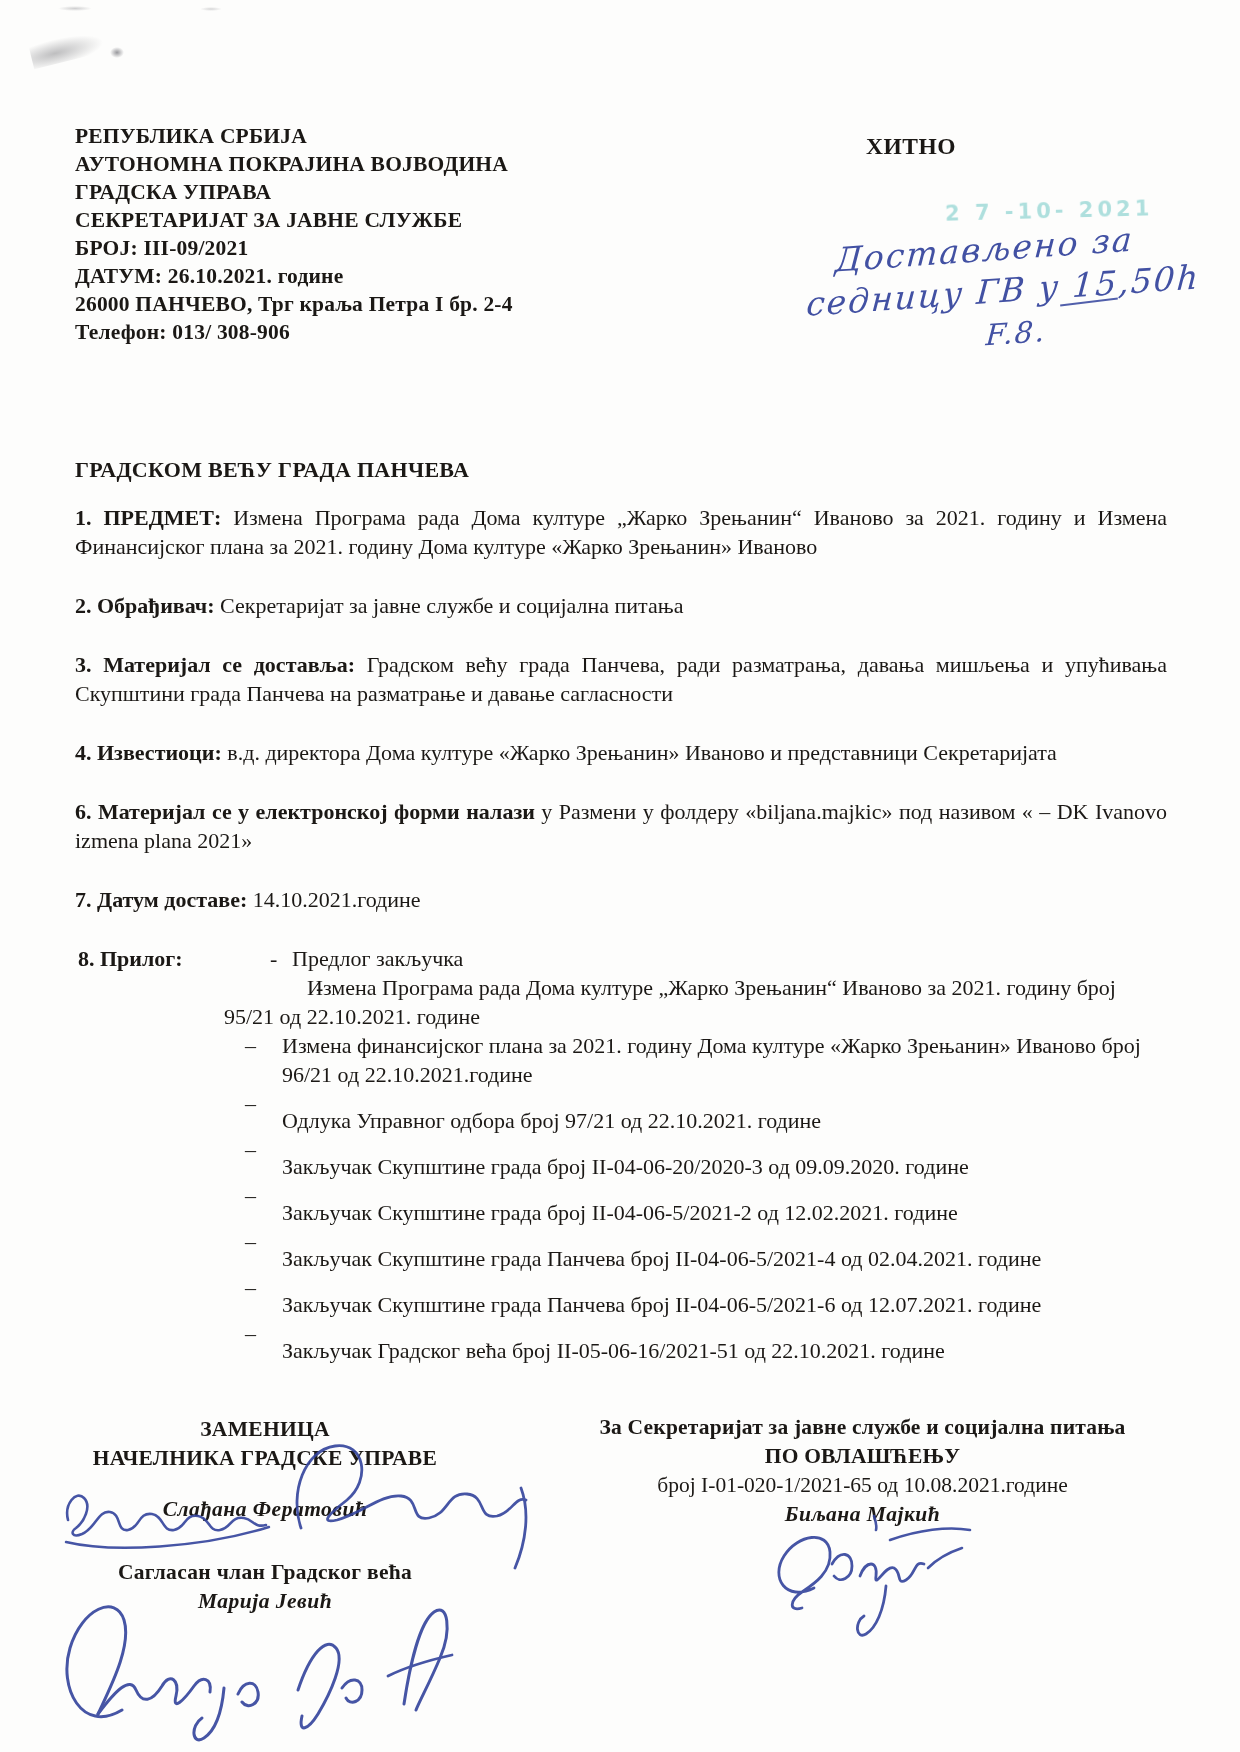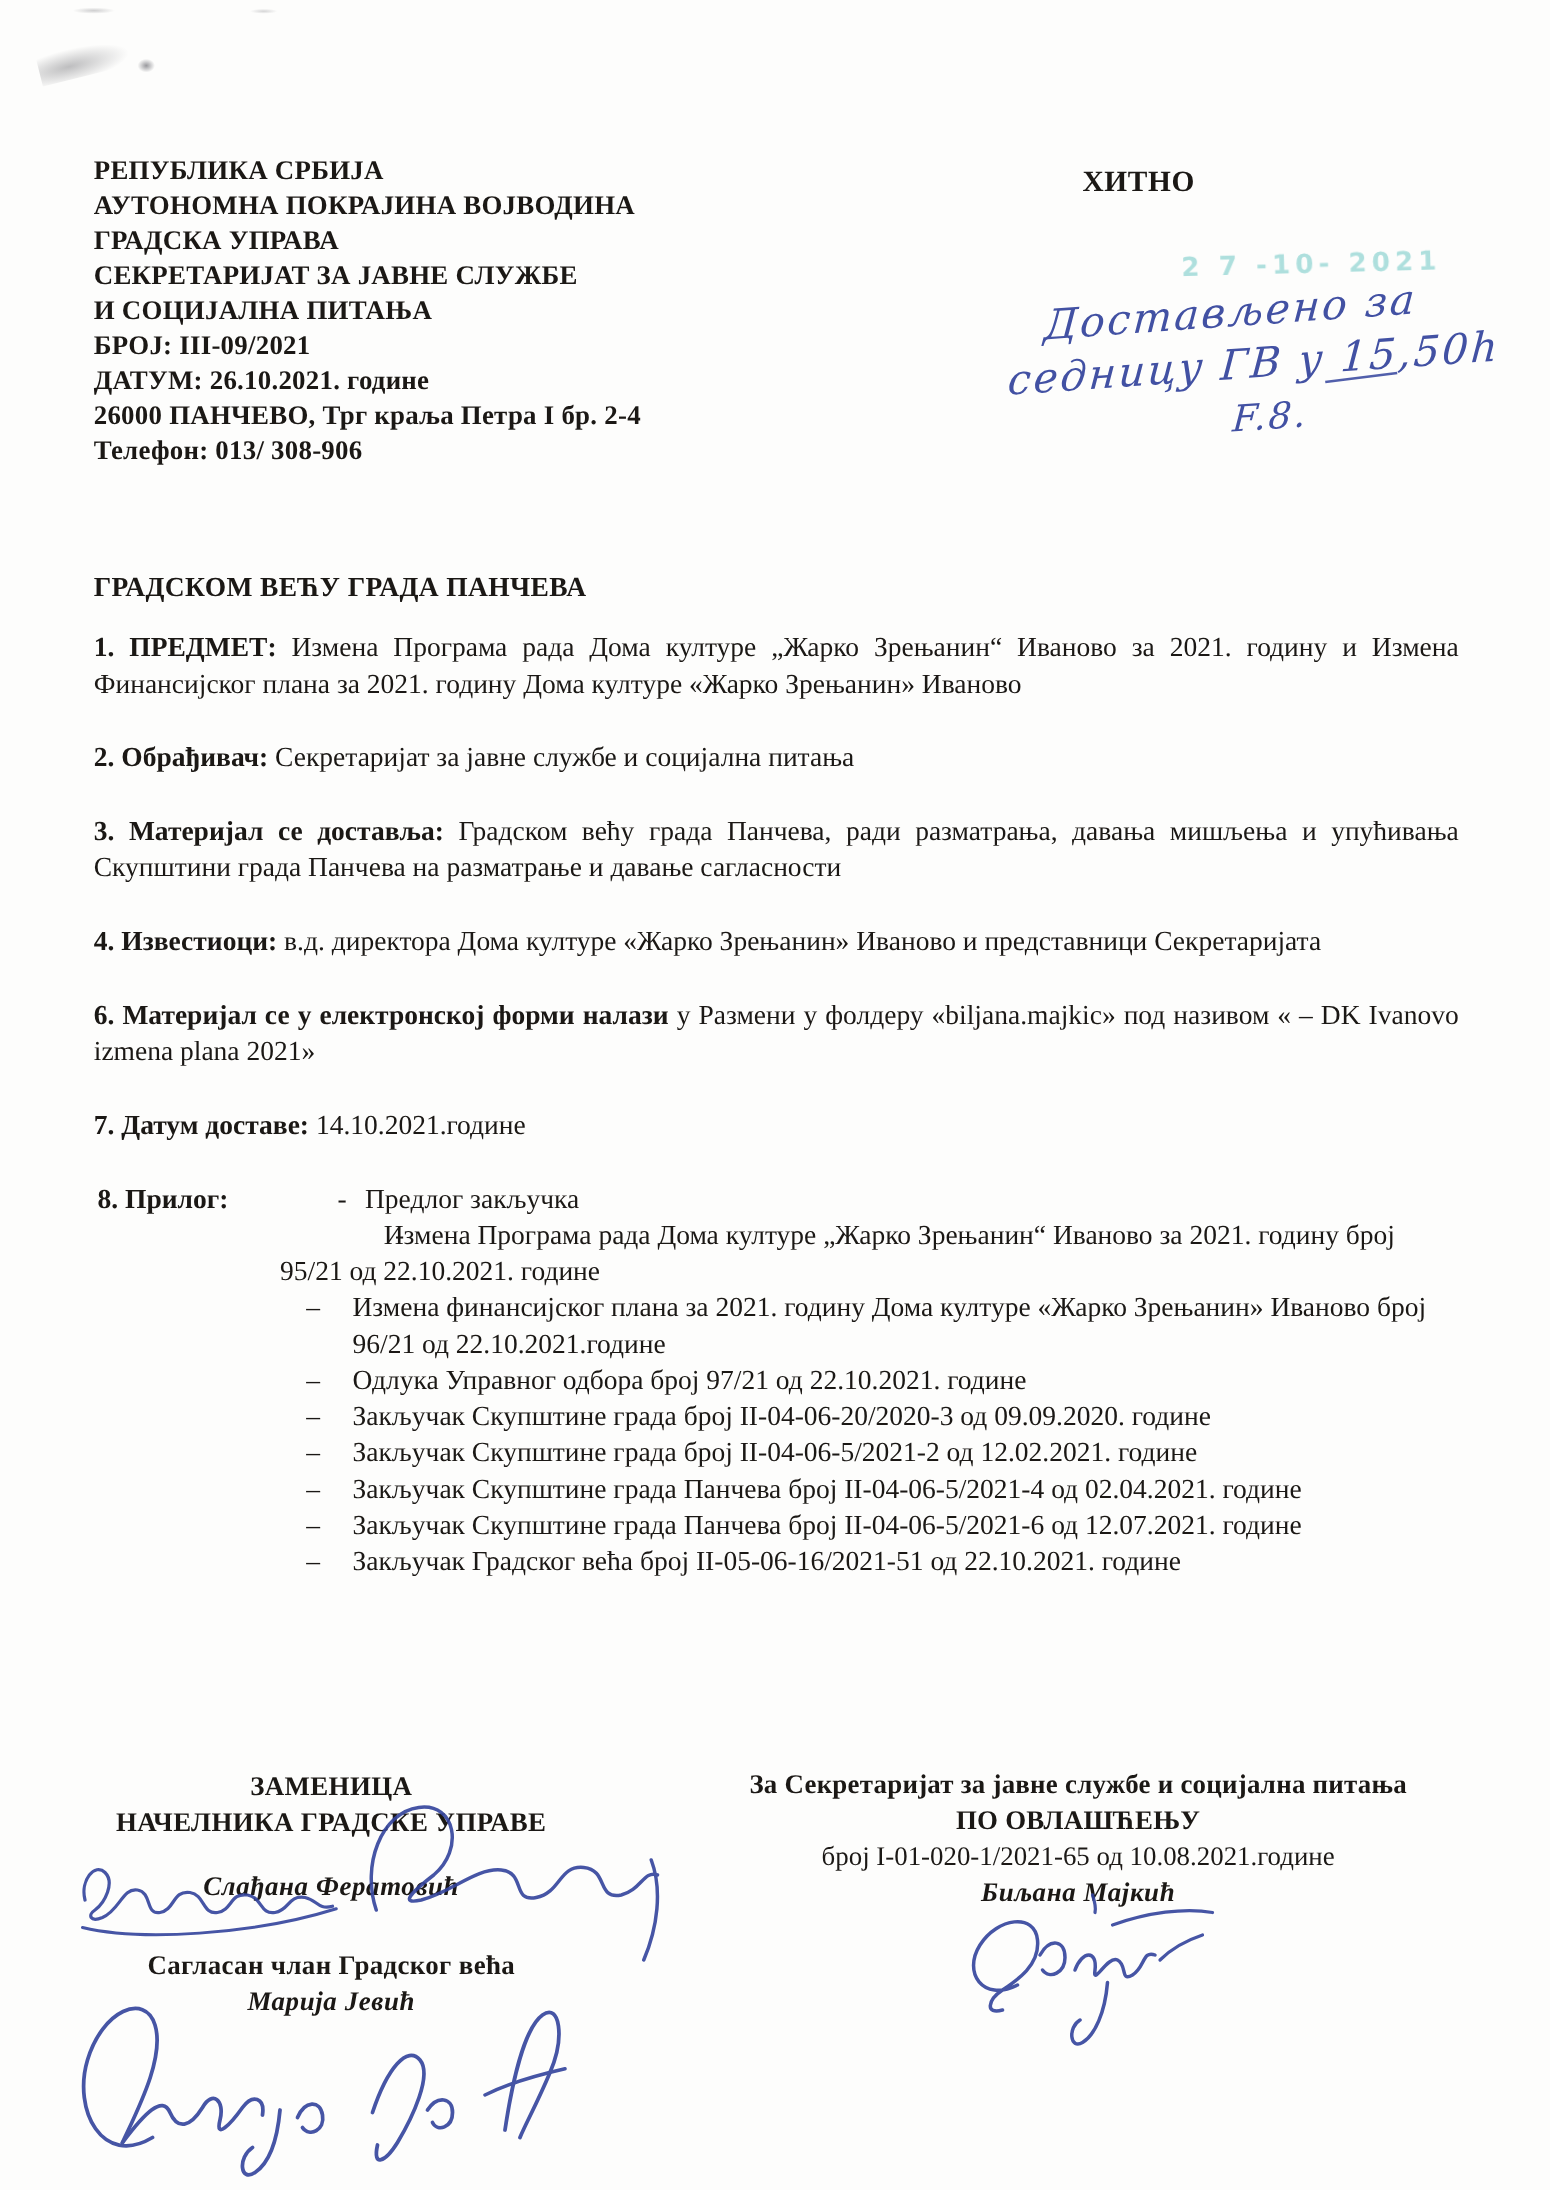--- a/index.html
+++ b/index.html
@@ -75,21 +75,21 @@
   .att-label{position:absolute;left:3px;top:0;font-weight:bold;}
   .att-row .d{color:#1b1815;}
   .att0{padding-left:195px;}
   .att0 .d{display:inline-block;width:22px;}
   .att0 .t{white-space:nowrap;}
   .att1{padding-left:149px;text-indent:46px;}
   .att1 .d{display:inline-block;width:37px;}
   .attN{display:flex;margin-left:170px;}
   .attN .d{flex:0 0 37px;}
   .attN .t{flex:1 1 auto;}
-  .attN .t.nw{white-space:nowrap;}
+  .attN .t.nw{white-space:nowrap;margin-top:17px;}
 
   
   .sig-left{
     position:absolute;left:75px;top:1415px;width:380px;
     text-align:center;font-size:21.5px;line-height:29px;
   }
   .sig-left .title{font-weight:bold;letter-spacing:.3px;}
   .sig-left .name{font-weight:bold;font-style:italic;margin-top:22px;letter-spacing:.5px;}
   .sig-left .agree{font-weight:bold;margin-top:34px;letter-spacing:.3px;}
   .sig-left .agree-name{font-weight:bold;font-style:italic;letter-spacing:.5px;}
@@ -112,21 +112,20 @@
   <div class="smudge s1"></div>
   <div class="smudge s2"></div>
   <div class="smudge s3"></div>
   <div class="smudge s4"></div>
 
   <div class="letterhead">
     <div>РЕПУБЛИКА СРБИЈА</div>
     <div>АУТОНОМНА ПОКРАЈИНА ВОЈВОДИНА</div>
     <div>ГРАДСКА  УПРАВА</div>
     <div>СЕКРЕТАРИЈАТ ЗА ЈАВНЕ СЛУЖБЕ</div>
-    <div>И СОЦИЈАЛНА ПИТАЊА</div>
     <div>БРОЈ: III-09/2021</div>
     <div>ДАТУМ: 26.10.2021. године</div>
     <div>26000 ПАНЧЕВО, Трг краља Петра I бр. 2-4</div>
     <div>Телефон: 013/ 308-906</div>
   </div>
 
   <div class="urgent">ХИТНО</div>
   <div class="stamp">2 7 -10- 2021</div>
 
   <div class="hand h1">Достављено за</div>

